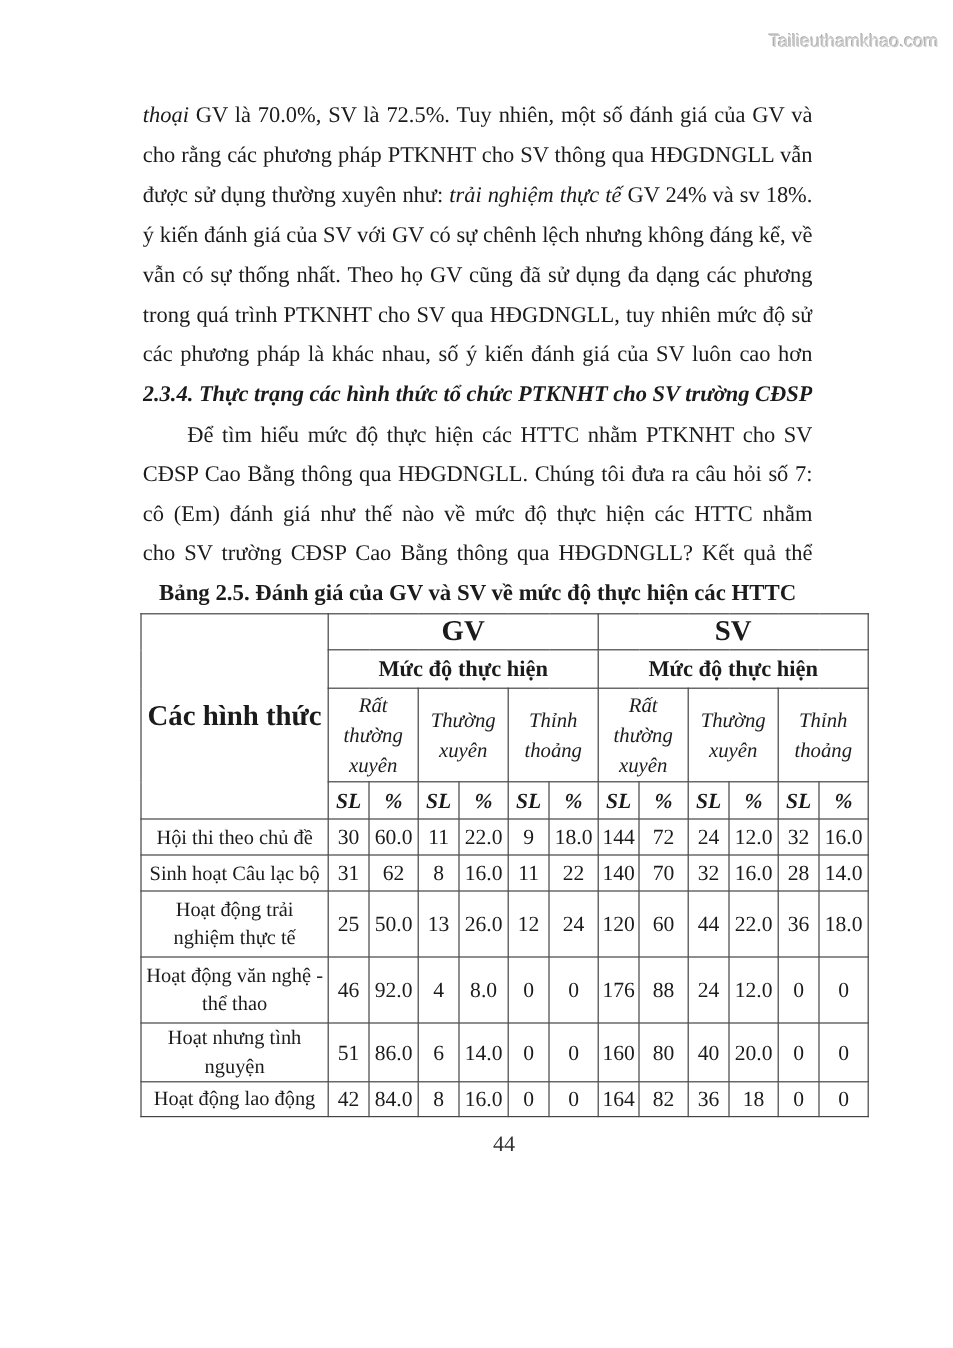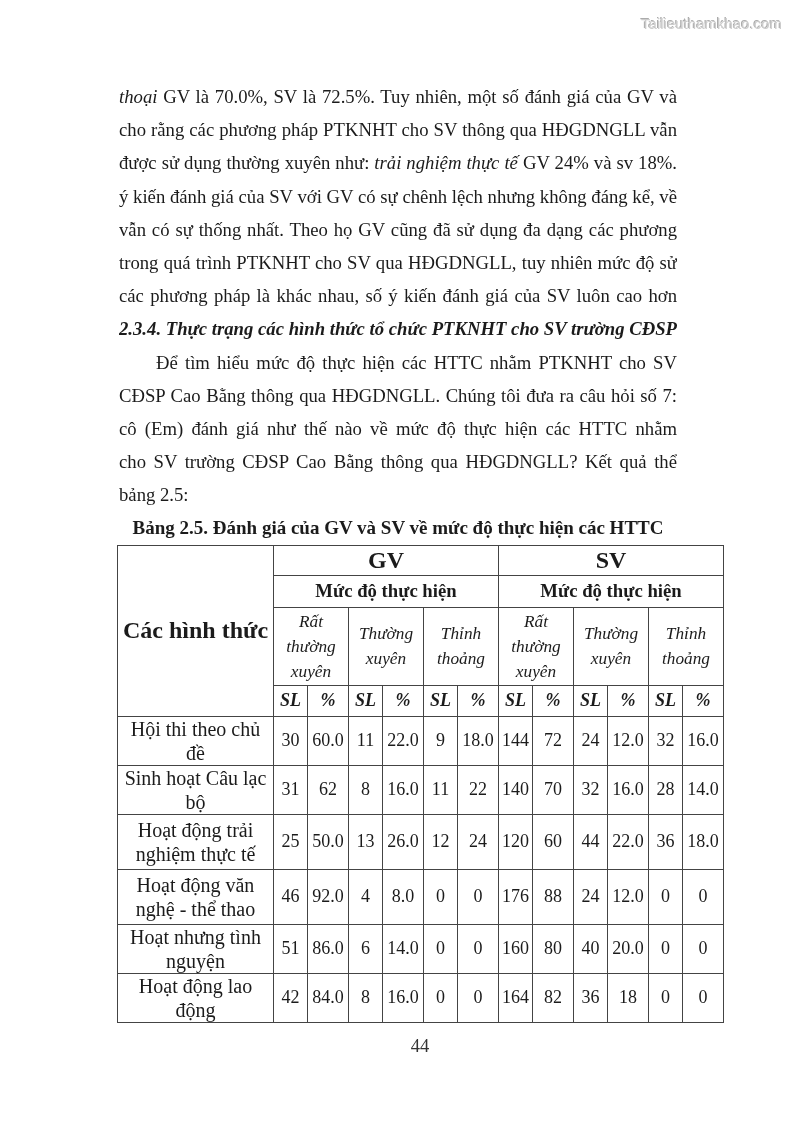--- a/index.html
+++ b/index.html
@@ -2,21 +2,21 @@
 <html><head>
 <meta charset="utf-8">
 <style>
   html,body { margin:0; padding:0; background:#ffffff; }
   .page {
     position:relative; width:794px; height:1123px; background:#ffffff;
     font-family:"Liberation Serif","DejaVu Serif",serif; color:#1b1b1b;
     overflow:hidden;
   }
   .watermark {
-    position:absolute; top:15px; right:12px;
+    position:absolute; top:26px; right:12px;
     font-family:"Liberation Sans","DejaVu Sans",sans-serif;
     font-size:15px; color:#cccccc;
     text-shadow:1px 1px 0 #ffffff,-1px -1px 0 #ababab;
   }
   .textblock { position:absolute; left:119px; top:80px; width:558px; font-size:18.7px; }
   .ln {
     height:33.2px; line-height:33.2px; overflow:hidden;
     text-align:justify; text-align-last:justify;
   }
   .ln.last { text-align-last:left; }
@@ -30,21 +30,21 @@
   }
   table.data th, table.data td {
     border:1.4px solid #444444; text-align:center; vertical-align:middle;
     padding:0 1px; overflow:hidden;
   }
   tr.r-group th   { font-weight:bold; font-size:24px; }
   tr.r-level2 th  { font-weight:bold; font-size:18.7px; }
   tr.r-level3 th  { font-weight:normal; font-style:italic; font-size:17.3px; line-height:25px; }
   tr.r-level4 th  { font-weight:bold; font-style:italic; font-size:18px; }
   th.corner       { font-weight:bold; font-size:18.7px; }
-  td.rowlabel     { font-size:20px; line-height:24px;margin-left:40px; }
+  td.rowlabel     { font-size:17px; line-height:24px;margin-left:40px; }
   td.val          { font-size:18px; }
 
   .pagenum {
     width:606px; margin:13px 0 0 -2px; text-align:center; font-size:18.5px; color:#333333;
   }
 </style>
 </head>
 <body>
 
 <div class="page">
@@ -60,21 +60,20 @@
     <div class="ln"><span>vẫn có sự thống nhất. Theo họ GV cũng đã sử dụng đa dạng các phương pháp</span></div>
     <div class="ln"><span>trong quá trình PTKNHT cho SV qua HĐGDNGLL, tuy nhiên mức độ sử dụng</span></div>
     <div class="ln last"><span>các phương pháp là khác nhau, số ý kiến đánh giá của SV luôn cao hơn GV.</span></div>
 
     <div class="ln heading"><span>2.3.4. Thực trạng các hình thức tổ chức PTKNHT cho SV trường CĐSP Cao</span></div>
 
     <div class="ln indent"><span>Để tìm hiểu mức độ thực hiện các HTTC nhằm PTKNHT cho SV trường</span></div>
     <div class="ln"><span>CĐSP Cao Bằng thông qua HĐGDNGLL. Chúng tôi đưa ra câu hỏi số 7: Thầy</span></div>
     <div class="ln"><span>cô (Em) đánh giá như thế nào về mức độ thực hiện các HTTC nhằm PTKNHT</span></div>
     <div class="ln"><span>cho SV trường CĐSP Cao Bằng thông qua HĐGDNGLL? Kết quả thể hiện qua</span></div>
-    <div class="ln last"><span>bảng 2.5:</span></div>
 
     <div class="ln caption"><span>Bảng 2.5. Đánh giá của GV và SV về mức độ thực hiện các HTTC nhằm</span></div>
 
     <table class="data">
       <colgroup>
         <col style="width:156px">
         <col style="width:34px">
           <col style="width:41px">
           <col style="width:34px">
           <col style="width:41px">

